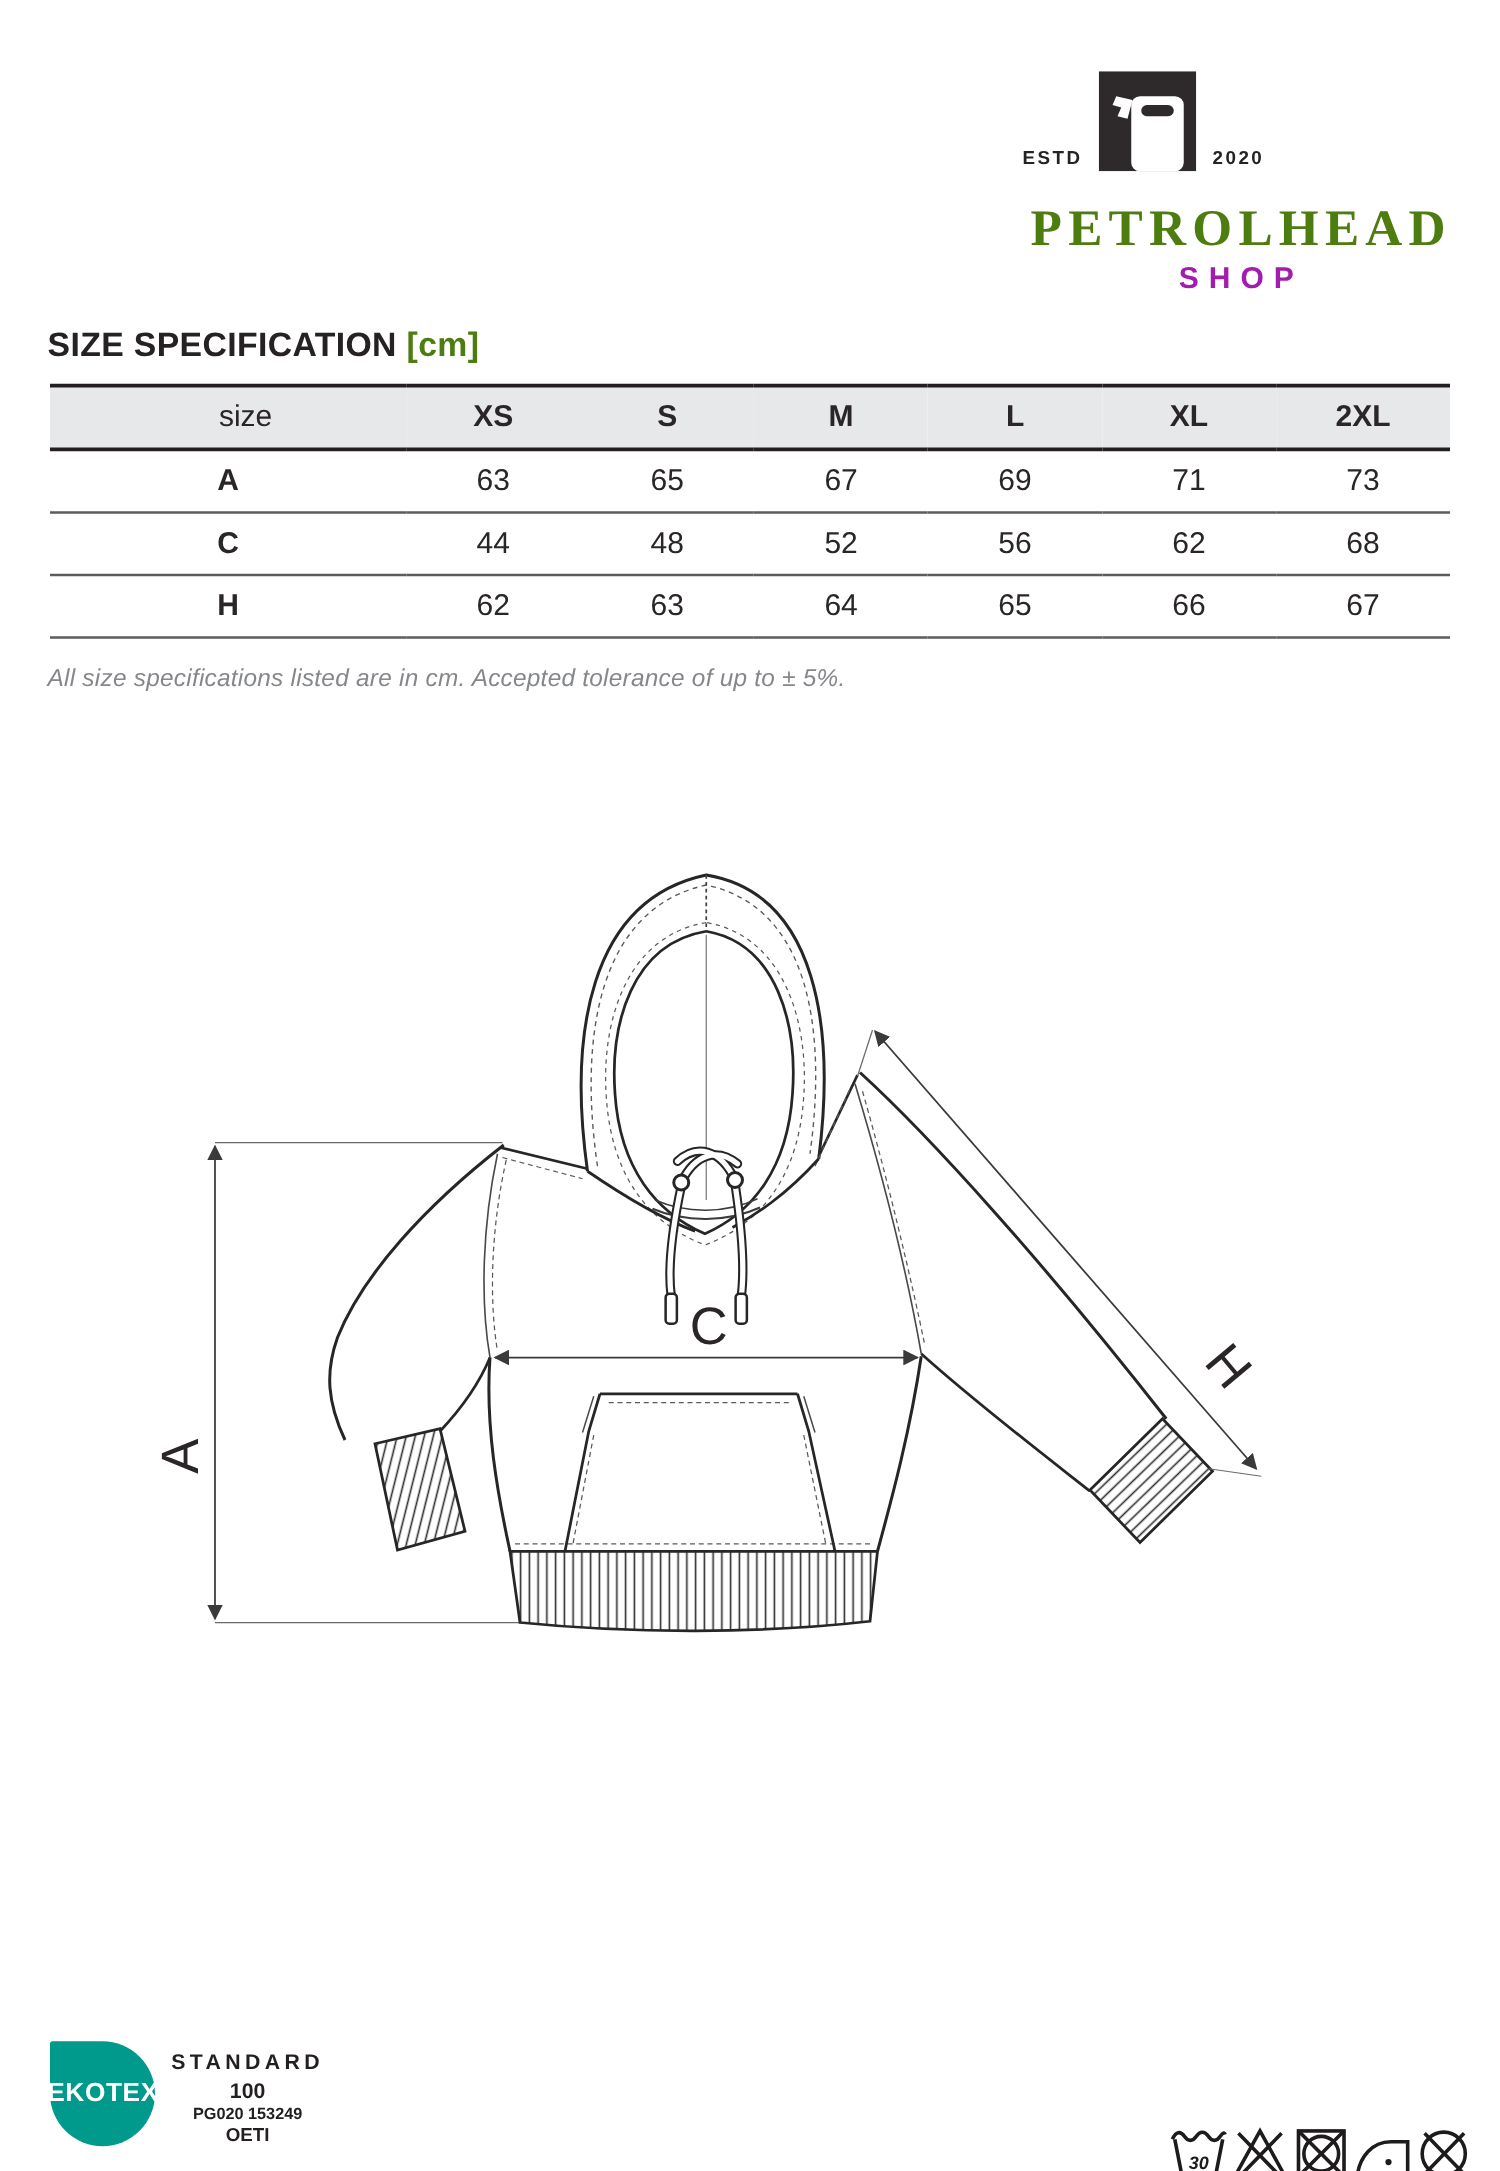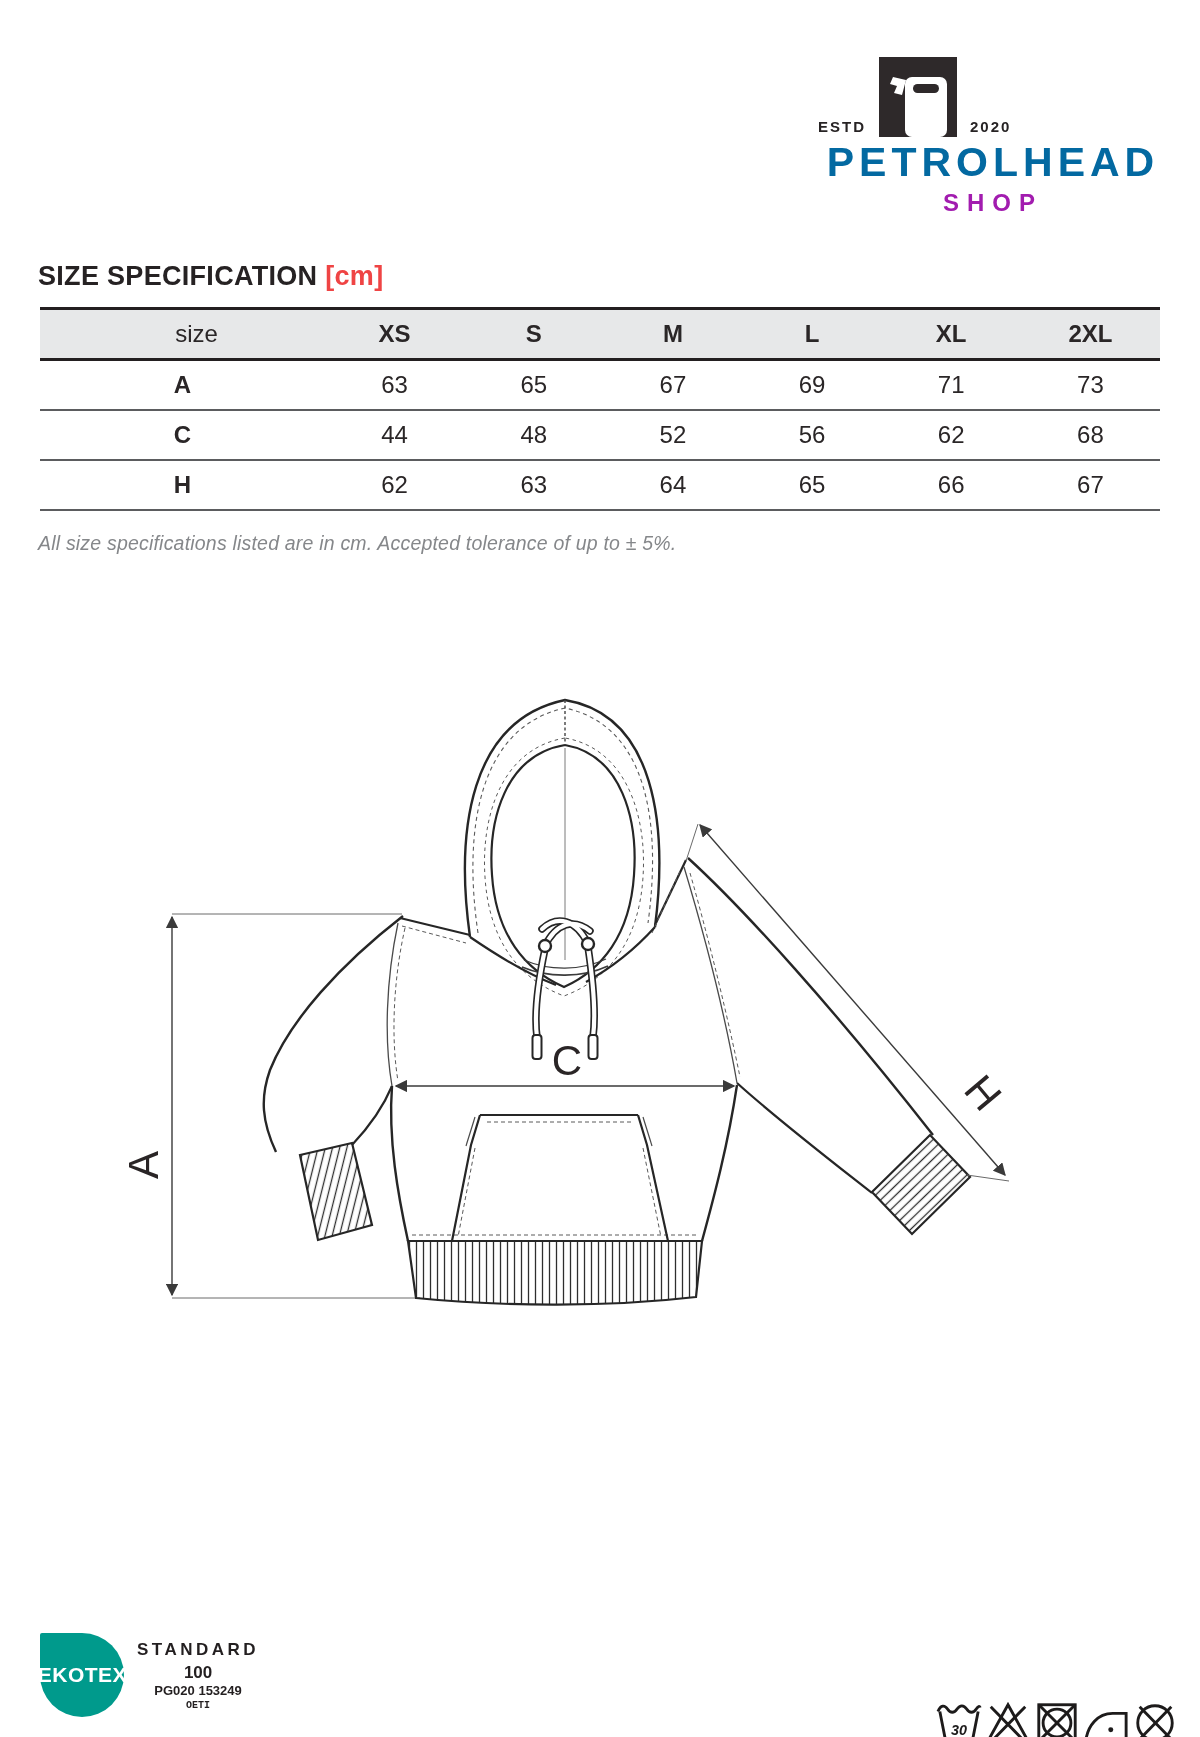--- a/index.html
+++ b/index.html
@@ -4,26 +4,26 @@
 <style>
   html,body{margin:0;padding:0;background:#fff;}
   .page{position:relative;width:1200px;height:1737px;background:#ffffff;overflow:hidden;
         font-family:"Liberation Sans",sans-serif;color:#272324;}
 
   
   .brand{position:absolute;top:57px;left:818px;width:350px;text-align:center;}
   .brand-top{display:flex;justify-content:flex-start;align-items:flex-end;gap:13px;}
   .brand-estd,.brand-year{font-size:15px;font-weight:700;letter-spacing:2px;color:#272324;padding-bottom:2px;}
   .canister-box{width:78px;height:80px;display:block;}
-  .brand-name{font-size:41px;font-weight:800;letter-spacing:5px;color:#0369a1;margin-top:2px;white-space:nowrap;}
+  .brand-name{font-size:41px;font-weight:800;letter-spacing:5px;color:#4d7c0f;margin-top:21px;white-space:nowrap;font-family:Liberation Serif, serif;}
   .brand-shop{font-size:24px;font-weight:700;letter-spacing:8px;color:#a21caf;margin-top:3px;}
 
   
   .heading{position:absolute;left:38px;top:261px;font-size:27px;font-weight:800;color:#262223;letter-spacing:.3px;}
-  .heading .unit{color:#ef4444;font-weight:800;}
+  .heading .unit{color:#4d7c0f;font-weight:800;}
 
   
   .spec-table{position:absolute;left:40px;top:307px;width:1120px;border-collapse:collapse;table-layout:fixed;}
   .spec-table col.c-first{width:285px;}
   .spec-table th,.spec-table td{height:48px;font-size:24px;text-align:center;color:#2a2627;padding:0;}
   .spec-table thead tr{background:#e7e8e9;border-top:3px solid #231f20;border-bottom:3px solid #231f20;}
   .spec-table thead th{font-weight:700;}
   .spec-table thead th.size-label{font-weight:400;padding-left:28px;}
   .spec-table tbody tr{border-bottom:2px solid #5b5c5e;}
   .spec-table td.row-label{font-weight:700;}
@@ -35,21 +35,21 @@
 
   
   .oeko{position:absolute;left:40px;top:1633px;display:flex;gap:13px;align-items:flex-start;}
   .oeko-drop{width:84px;height:84px;background:#009a8c;border-radius:2px 50% 50% 50%;
              display:flex;flex-direction:row;align-items:center;justify-content:center;
              color:#fff;font-weight:700;font-size:21px;line-height:1.08;letter-spacing:.5px;}
   .oeko-text{display:flex;flex-direction:column;align-items:center;padding-top:7px;color:#231f20;}
   .std-word{font-size:17px;font-weight:800;letter-spacing:3.5px;}
   .std-num{font-size:17px;font-weight:800;margin-top:3px;}
   .lic{font-size:13px;font-weight:700;}
-  .inst{font-size:10px;font-weight:700;margin-top:2px;font-family:Liberation Mono, monospace;}
+  .inst{font-size:15px;font-weight:700;margin-top:2px;}
 
   
   .care{position:absolute;left:936px;top:1697px;display:flex;gap:3px;}
   .care svg{width:46px;height:50px;display:block;}
 </style>
 </head>
 <body>
 
 <div class="page">
 

